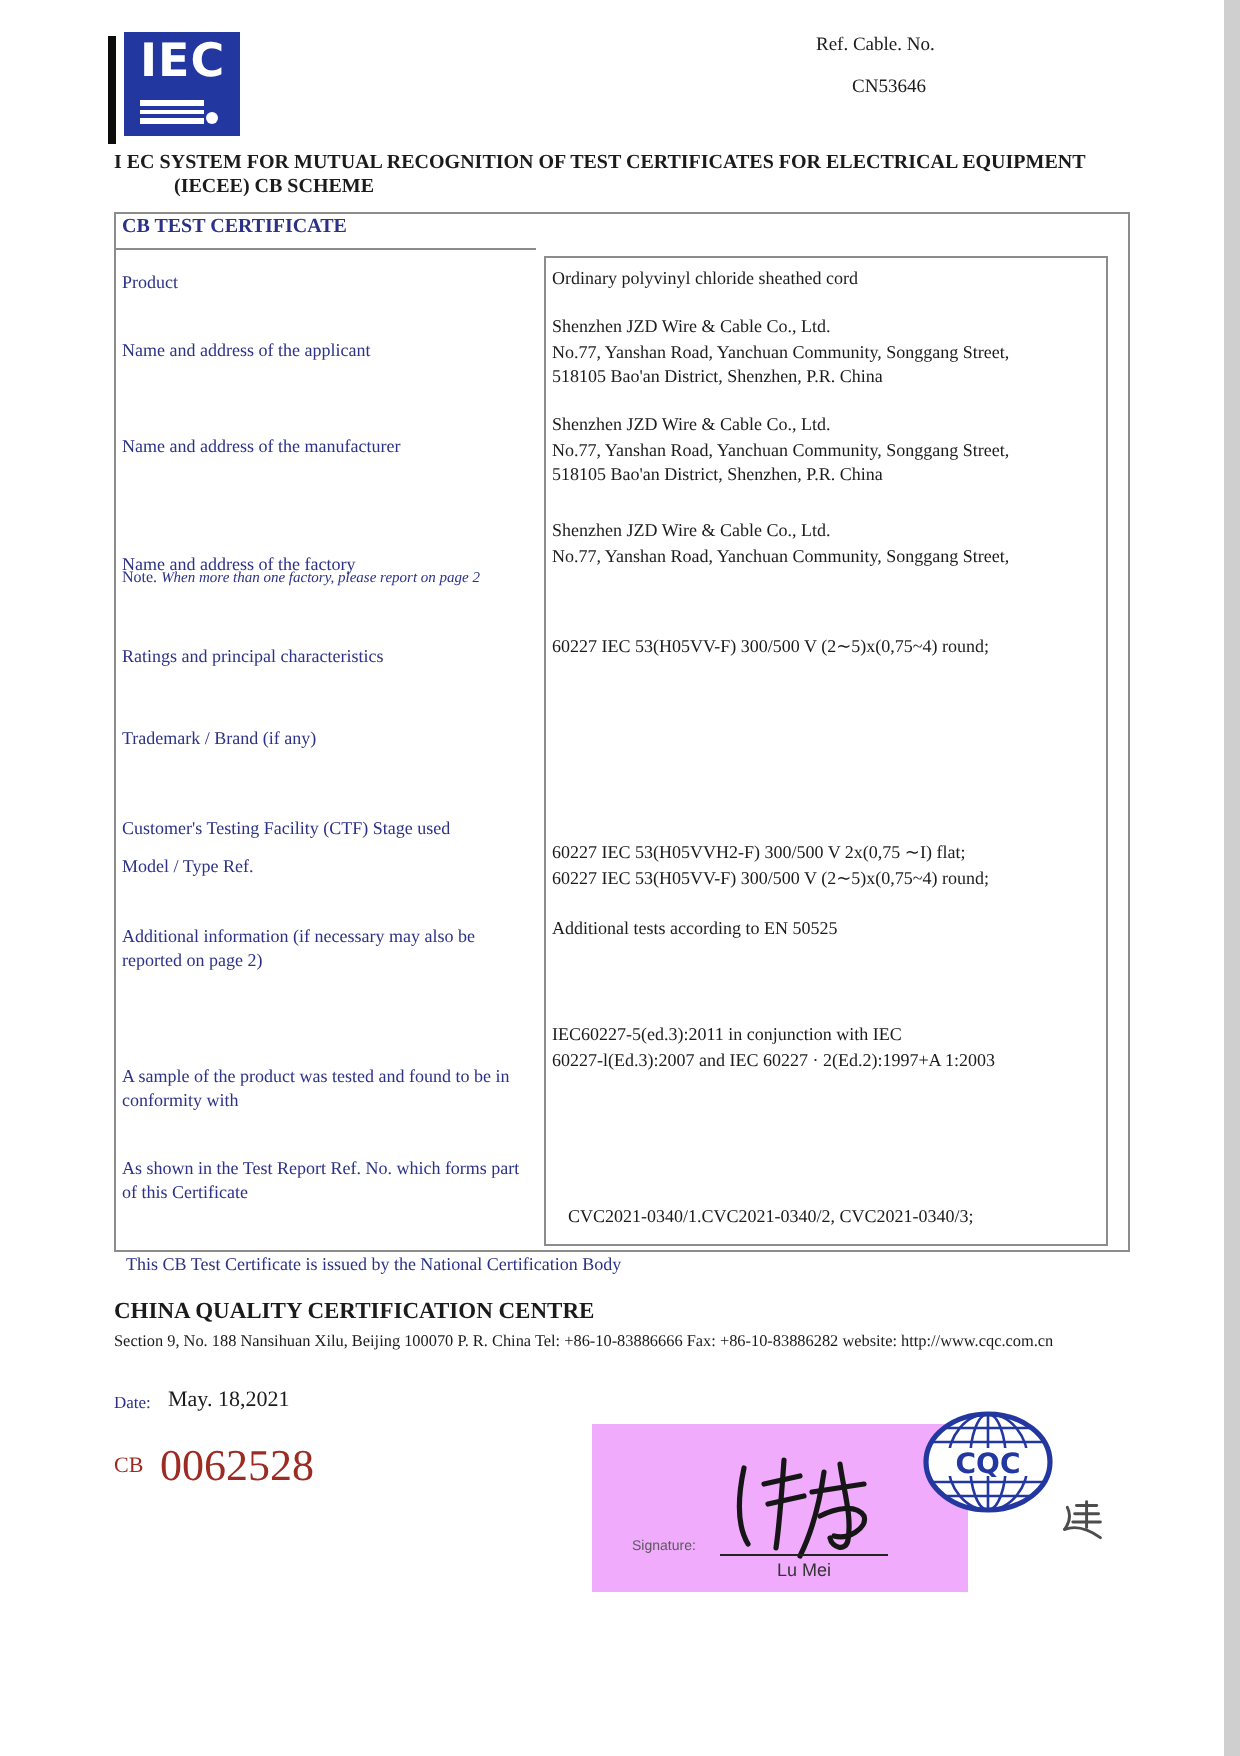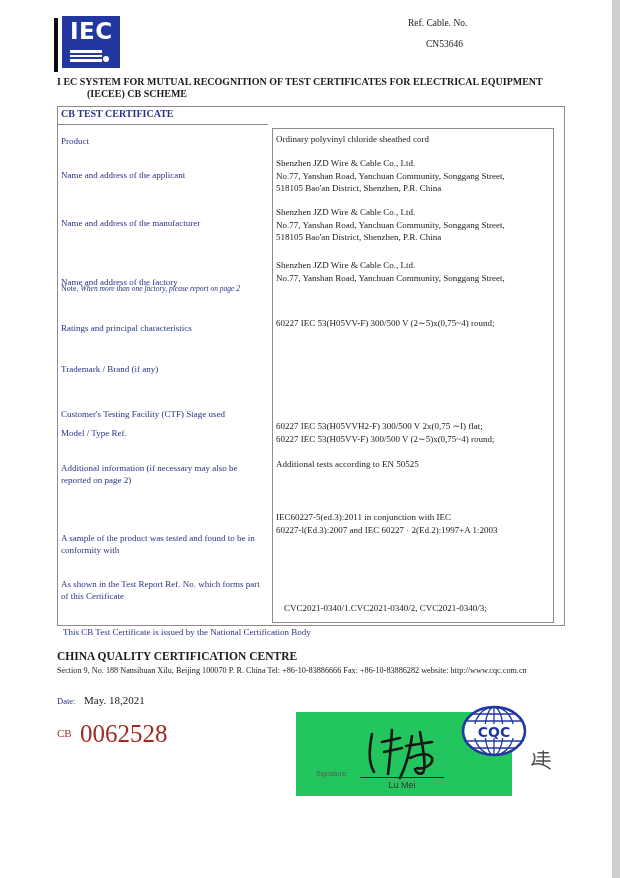--- a/index.html
+++ b/index.html
@@ -10,21 +10,21 @@
   .box{border:1px solid #8c8c8c;}
   .bold{font-weight:bold;}
   
   .iec-bar{background:#0c0c0c;width:4px;height:54px;}
   .iec-square{background:#2337a0;width:58px;height:52px;}
   .iec-text{color:#fff;font-family:"DejaVu Sans",sans-serif;font-weight:bold;font-size:23px;letter-spacing:.5px;line-height:1;}
   .iec-line{background:#fff;height:2.5px;width:32px;}
   .iec-dot{background:#fff;width:6px;height:6px;border-radius:50%;}
   
   .edge-strip{background:#cfcfcf;width:8px;height:878px;right:0;top:0;}
-  .sig-patch{background:#22c55e;padding-left:28px;}
+  .sig-patch{background:#f0abfc;}
   .sig-label{font-family:"Liberation Sans",sans-serif;font-size:7px;color:#5a5a5a;}
   .sig-line{background:#222;height:1px;}
   .sig-name{font-family:"Liberation Sans",sans-serif;font-size:9px;color:#333;}
   .cqc-text{font-family:"DejaVu Sans",sans-serif;}
   .red{color:#9e2b22;text-align:center;}
   .note-italic{font-style:italic;}
 </style>
 </head>
 <body>
 
@@ -107,21 +107,21 @@
 
 <div class="abs" style="left:63px;top:627px;font-size:9px;color:#2b3187;">This CB Test Certificate is issued by the National Certification Body</div>
 
 <div class="abs bold" style="left:57px;top:650px;font-size:11.5px;">CHINA QUALITY CERTIFICATION CENTRE</div>
 <div class="abs" style="left:57px;top:666px;font-size:8.2px;">Section 9, No. 188 Nansihuan Xilu, Beijing 100070 P. R. China Tel: +86-10-83886666 Fax: +86-10-83886282 website: http://www.cqc.com.cn</div>
 
 <div class="abs" style="left:57px;top:696px;font-size:8.5px;color:#2b3187;">Date:</div>
 <div class="abs" style="left:84px;top:694px;font-size:11px;font-family:Liberation Serif, serif;">May. 18,2021</div>
 
 <div class="abs red" style="left:57px;top:727px;font-size:11px;">CB</div>
-<div class="abs red" style="left:80px;top:720px;font-size:25px;">0062528</div>
+<div class="abs red" style="left:80px;top:720px;font-size:22px;">0062528</div>
 
 <div class="abs sig-patch" style="left:296px;top:712px;width:188px;height:84px;">
   <svg class="abs" style="left:62px;top:16px;" width="88" height="52" viewBox="0 0 80 52">
     <g fill="none" stroke="#161616" stroke-width="2.6" stroke-linecap="round">
       <path d="M10,6 C7,20 6,34 12,44"></path>
       <path d="M20,14 L38,10"></path>
       <path d="M22,24 L40,20"></path>
       <path d="M30,2 C29,16 28,32 26,46"></path>
       <path d="M50,8 C48,22 44,38 38,50"></path>
       <path d="M44,18 L70,14"></path>

